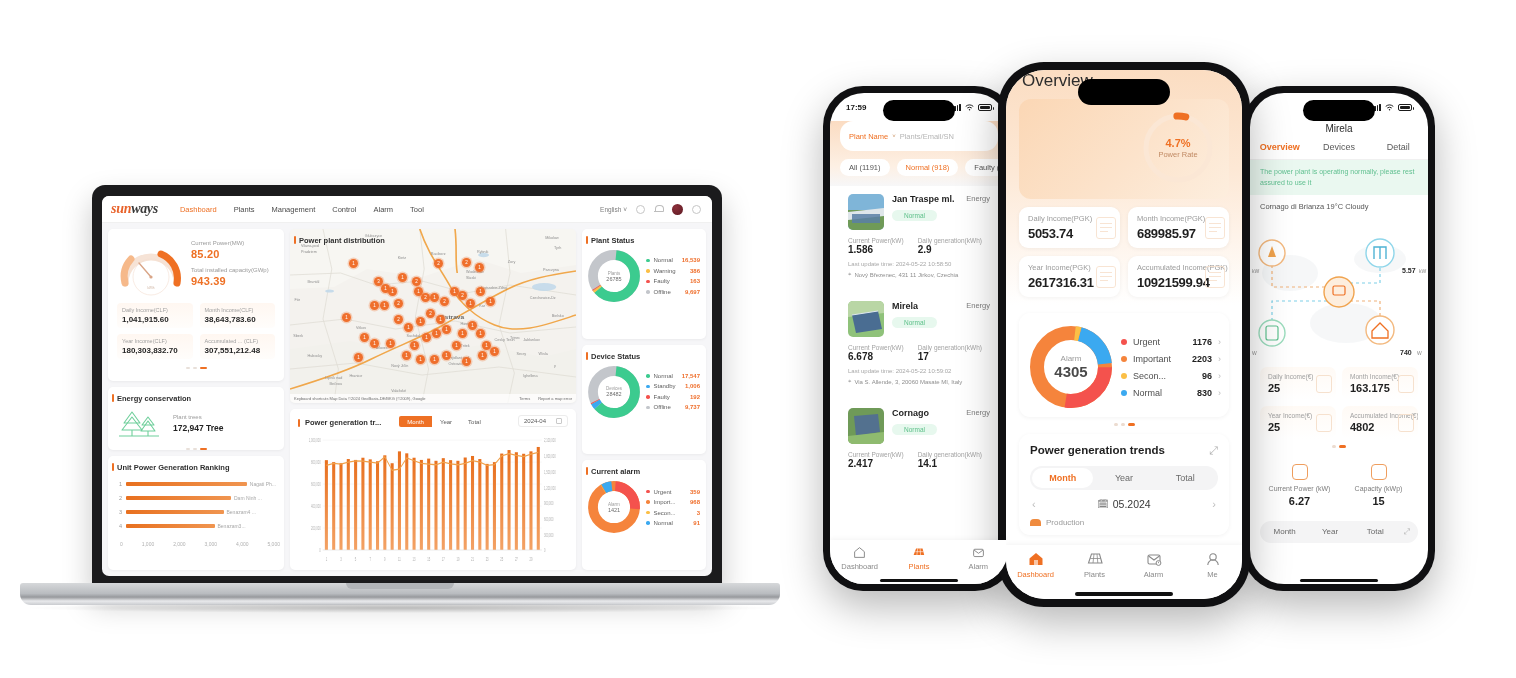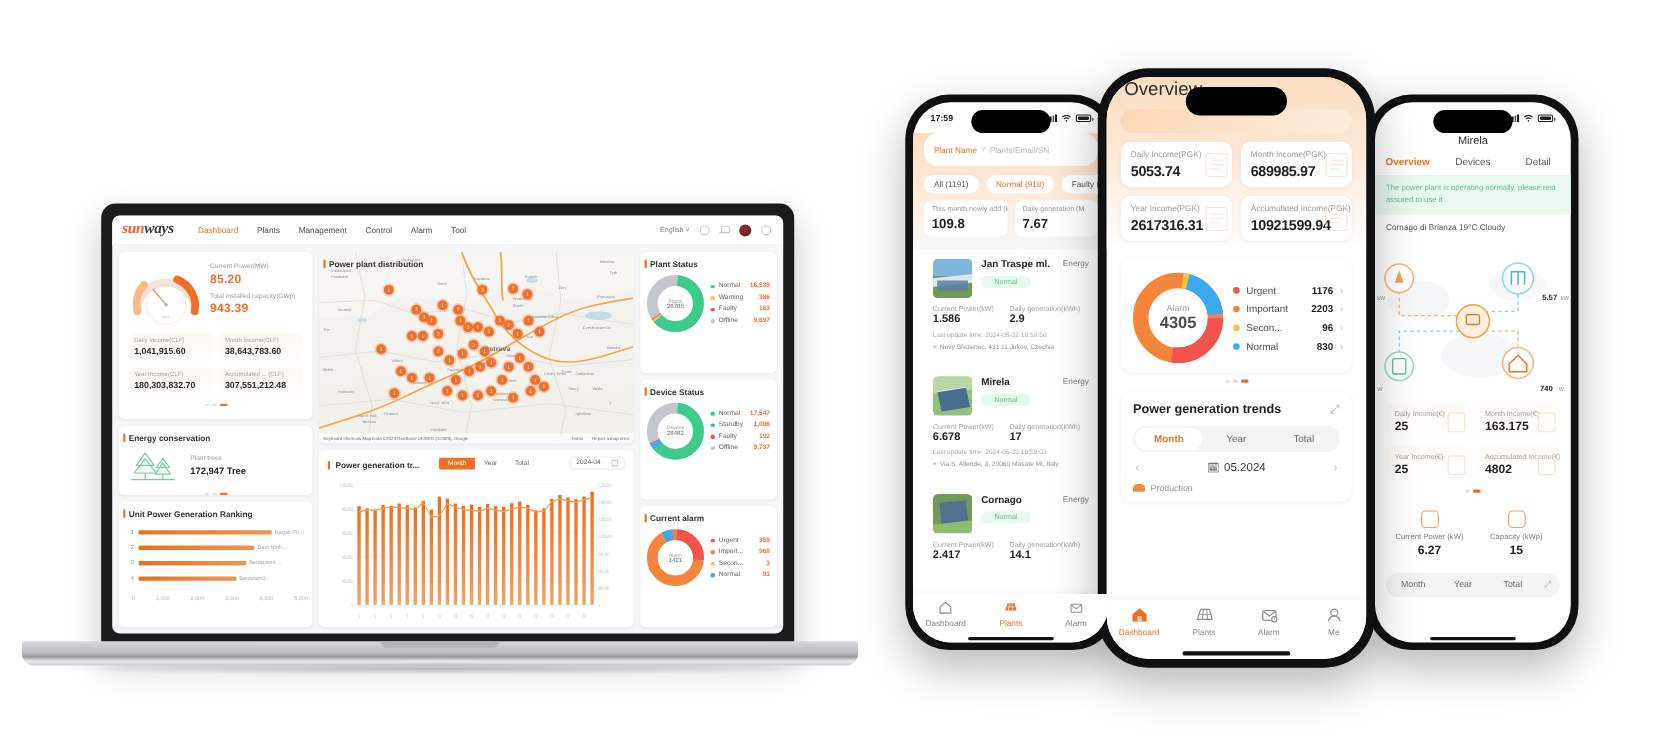--- a/index.html
+++ b/index.html
@@ -923,30 +923,20 @@
         <div class="l-search">
           <span class="pn">Plant Name</span>
           <span style="color:#c98f5e;font-size:6px;">˅</span>
           <span class="ph">Plants/Email/SN</span>
         </div>
         <div class="l-chips">
           <span class="chip">All (1191)</span>
           <span class="chip on">Normal (918)</span>
           <span class="chip">Faulty (3)</span>
         </div>
-        <div class="l-stats">
-          <div class="l-stat">
-            <div class="k">This month newly add (kWp)</div>
-            <div class="v">109.8</div>
-          </div>
-          <div class="l-stat">
-            <div class="k">Daily generation (M</div>
-            <div class="v">7.67</div>
-          </div>
-        </div>
       </div>
 
       <div class="l-list">
         <div class="l-plant">
           <div class="l-prow">
             <div class="l-thumb">
               <svg viewBox="0 0 36 36" width="36" height="36">
                   <rect width="36" height="36" fill="#7fb5d8"></rect>
                   <rect y="16" width="36" height="20" fill="#6f9a58"></rect>
                   <path d="M0 18 L36 14 L36 22 L0 26Z" fill="#dfe6ea"></path>
@@ -1186,20 +1176,30 @@
   </div>
 
   <div class="phone" id="phone-center">
     <div class="island"></div>
     <div class="homebar"></div>
     <div class="glass">
 
       <div class="c-hero">
         <div class="c-title">Overview</div>
         <div class="c-powercard">
+          <div class="c-ring">
+            <svg viewBox="0 0 78 78">
+              <circle cx="39" cy="39" r="32" fill="none" stroke="#fbe7d5" stroke-width="5"></circle>
+              <circle cx="39" cy="39" r="32" fill="none" stroke="#ef7023" stroke-width="7" stroke-linecap="round" stroke-dasharray="9 192" transform="rotate(-92 39 39)"></circle>
+            </svg>
+            <div class="rv">
+              <span class="a">4.7%</span>
+              <span class="b">Power Rate</span>
+            </div>
+          </div>
         </div>
         <div class="c-incgrid">
           <div class="c-inc">
               <span class="bgic">
                 <i style="top:5px;width:12px"></i>
                 <i style="top:9px;width:12px"></i>
                 <i style="top:13px;width:8px"></i>
               </span>
               <div class="k">Daily Income(PGK)</div>
               <div class="v">5053.74</div>

